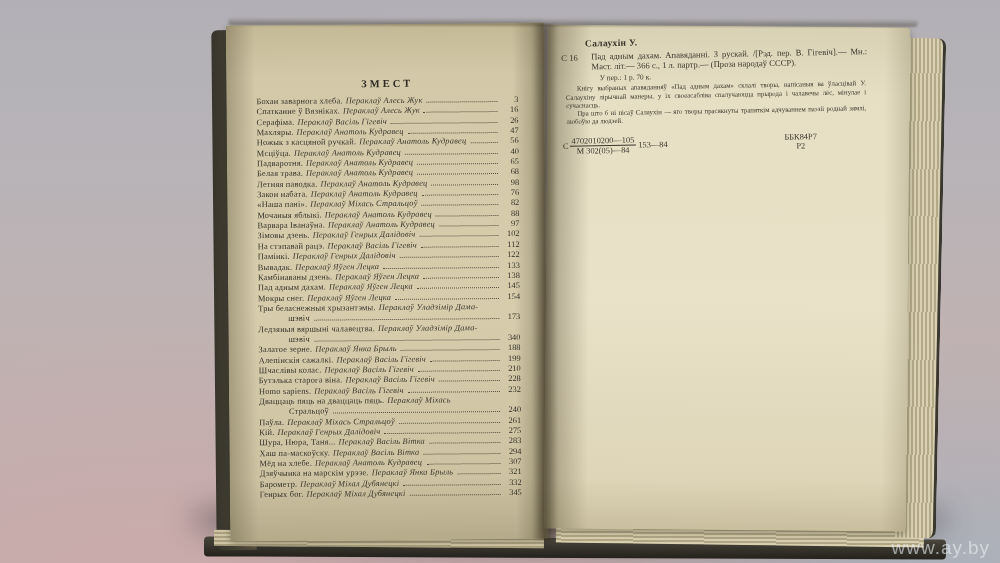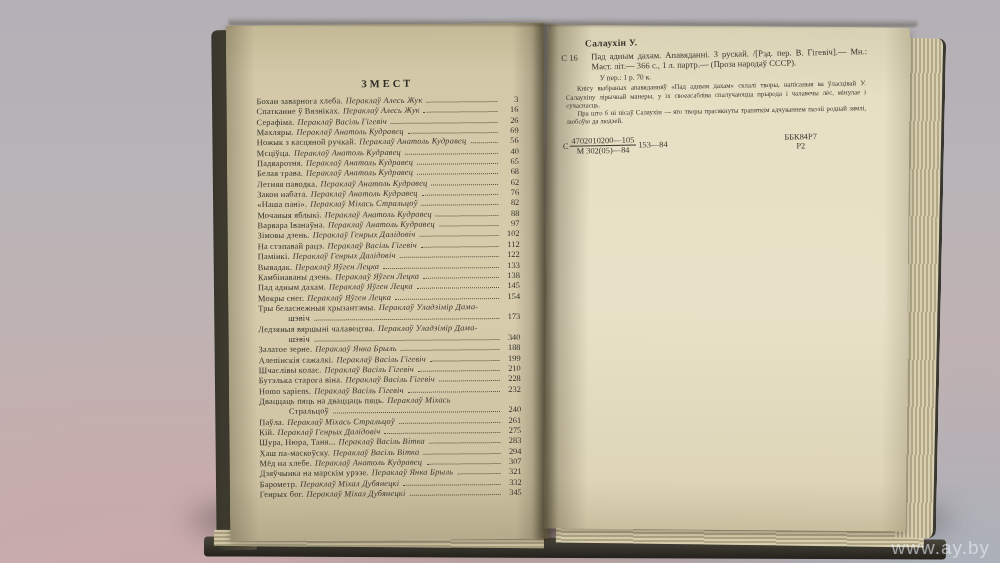--- a/index.html
+++ b/index.html
@@ -119,21 +119,21 @@
       <span class="toc-leader"></span>
       <span class="toc-page">26</span>
     </div>
   </div>
 
   <div class="toc-entry">
     <div class="toc-line toc-line1">
       <span class="toc-title">Махляры.</span>
       <span class="toc-translator">Пераклаў Анатоль Кудравец</span>
       <span class="toc-leader"></span>
-      <span class="toc-page">69</span>
+      <span class="toc-page">47</span>
     </div>
   </div>
 
   <div class="toc-entry">
     <div class="toc-line toc-line1">
       <span class="toc-title">Ножык з касцяной ручкай.</span>
       <span class="toc-translator">Пераклаў Анатоль Кудравец</span>
       <span class="toc-leader"></span>
       <span class="toc-page">56</span>
     </div>
@@ -164,21 +164,21 @@
       <span class="toc-leader"></span>
       <span class="toc-page">68</span>
     </div>
   </div>
 
   <div class="toc-entry">
     <div class="toc-line toc-line1">
       <span class="toc-title">Летняя паводка.</span>
       <span class="toc-translator">Пераклаў Анатоль Кудравец</span>
       <span class="toc-leader"></span>
-      <span class="toc-page">62</span>
+      <span class="toc-page">98</span>
     </div>
   </div>
 
   <div class="toc-entry">
     <div class="toc-line toc-line1">
       <span class="toc-title">Закон набата.</span>
       <span class="toc-translator">Пераклаў Анатоль Кудравец</span>
       <span class="toc-leader"></span>
       <span class="toc-page">76</span>
     </div>

